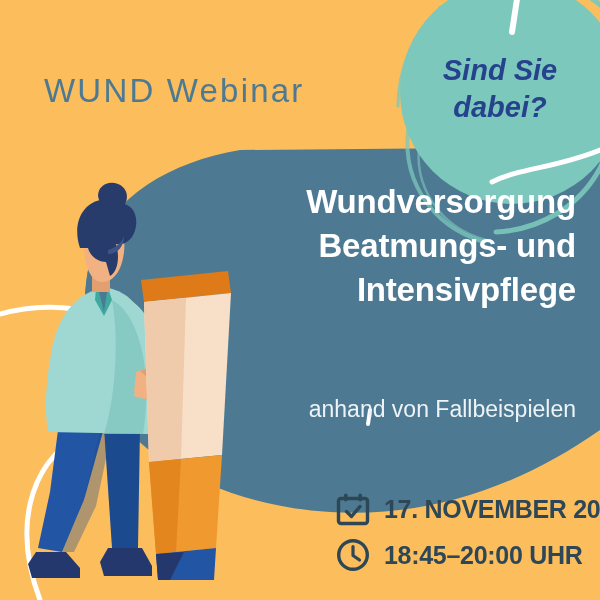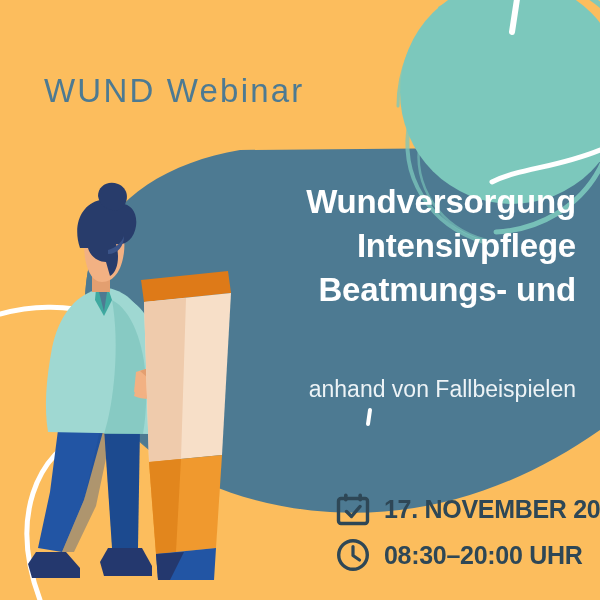--- a/index.html
+++ b/index.html
@@ -49,21 +49,21 @@
     text-align:right;
     color:#FFFFFF;
     font-size:33px;
     font-weight:bold;
     line-height:1.33;
     letter-spacing:-0.2px;
   }
   #headline .hl{display:block;white-space:nowrap;}
   #subline{
     position:absolute;
-    right:24px; top:376px;
+    right:24px; top:396px;
     width:430px;
     text-align:right;
     color:#EDF3F6;
     font-size:23px;
     font-weight:400;
     white-space:nowrap;
   }
 
   
   .info-row{
@@ -190,40 +190,44 @@
       <path fill="#F0992E" d="M 149,462 L 222,455 L 216,548 L 156,554 Z"></path>
       <path fill="#E2861D" d="M 149,462 L 181,459 L 176,552 L 156,554 Z"></path>
 
       <path fill="#2255A4" d="M 156,554 L 216,548 L 214,580 L 158,580 Z"></path>
       <path fill="#24386E" d="M 156,554 L 184,552 L 170,580 L 158,580 Z"></path>
     </g>
   </svg>
 
   <div id="eyebrow">WUND Webinar</div>
 
+  <div id="badge-text">
+    <div>Sind Sie</div>
+    <div>dabei?</div>
+  </div>
 
   <div id="headline">
     <span class="hl">Wundversorgung</span>
+    <span class="hl">Beatmungs- und</span>
     <span class="hl">Intensivpflege</span>
-    <span class="hl">Beatmungs- und</span>
   </div>
 
   <div id="subline">anhand von Fallbeispielen</div>
 
   <div class="info-row" id="row-date">
     <svg class="info-icon" viewBox="0 0 34 34">
       <rect x="2.5" y="6.5" width="29" height="25" rx="2.5" fill="none" stroke="#2E4756" stroke-width="3.4"></rect>
       <rect x="8" y="1.5" width="3.6" height="8" rx="1.8" fill="#2E4756"></rect>
       <rect x="22.4" y="1.5" width="3.6" height="8" rx="1.8" fill="#2E4756"></rect>
       <path d="M 10.5 19.5 L 15.5 24.5 L 24 14.5" fill="none" stroke="#2E4756" stroke-width="3.4" stroke-linecap="round" stroke-linejoin="round"></path>
     </svg>
     <span class="info-label">17. NOVEMBER 2025</span>
   </div>
 
   <div class="info-row" id="row-time">
     <svg class="info-icon" viewBox="0 0 34 34">
       <circle cx="17" cy="17" r="14.3" fill="none" stroke="#2E4756" stroke-width="3.4"></circle>
       <path d="M 17 8.5 L 17 17.5 L 23.5 22" fill="none" stroke="#2E4756" stroke-width="3.2" stroke-linecap="round" stroke-linejoin="round"></path>
     </svg>
-    <span class="info-label">08:30–20:00 UHR</span>
+    <span class="info-label">18:45–20:00 UHR</span>
   </div>
 
 </div>
 
 </body></html>

